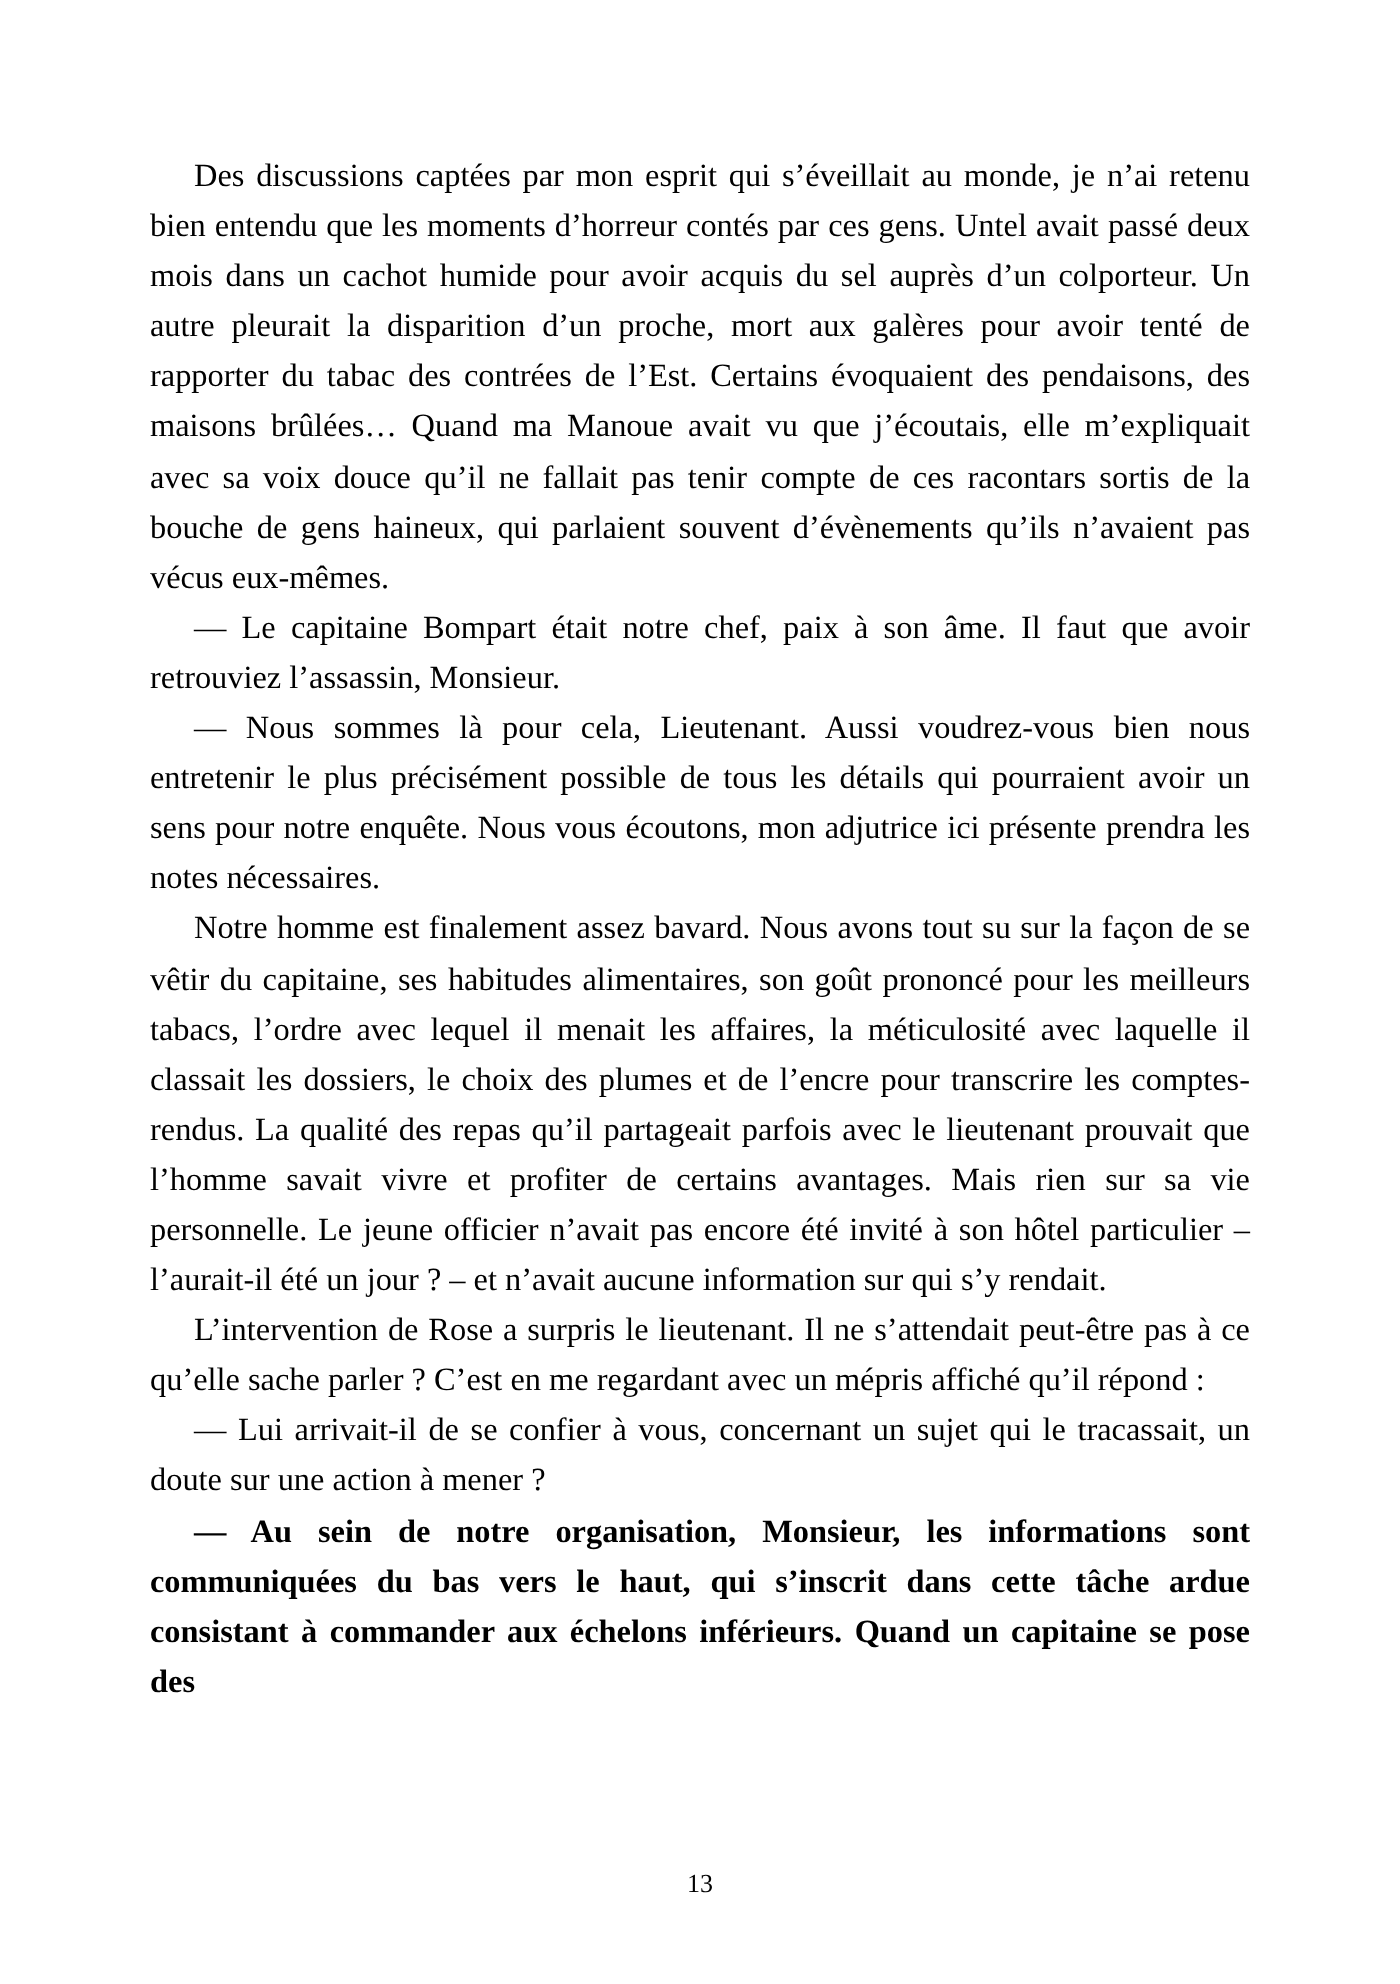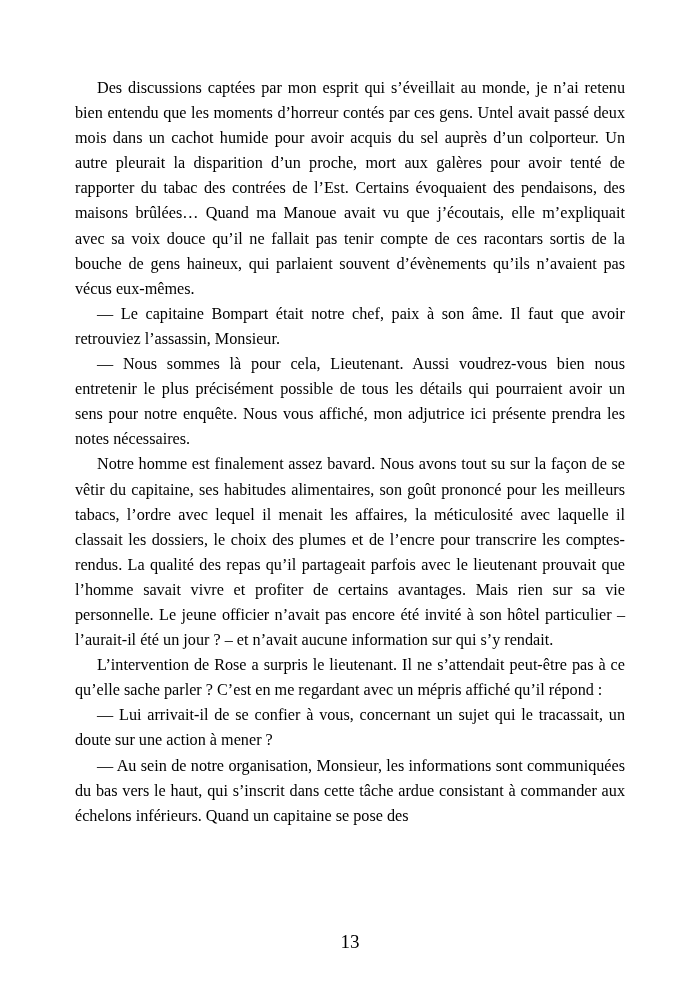--- a/index.html
+++ b/index.html
@@ -37,42 +37,43 @@
     line-height: 25.1px;
     text-align: justify;
     text-justify: inter-word;
     text-indent: 22px;
     hyphens: manual;
     -webkit-hyphens: manual;
     word-spacing: 0px;
   }
   p.para.last {
     text-align: justify;
+    font-weight: bold;
   }
   .folio {
     position: absolute;
     left: 0;
     top: 934px;
     width: 700px;
     text-align: center;
-    font-size: 19px;
+    font-size: 13px;
     line-height: 16px;
     font-family: "Liberation Serif", "DejaVu Serif", serif;
     color: #000000;
   }
 </style>
 </head>
 <body>
 
 <div class="page">
 
   <div class="textblock">
     <p class="para">Des discussions captées par mon esprit qui s’éveillait au monde, je n’ai retenu bien entendu que les moments d’horreur contés par ces gens. Untel avait passé deux mois dans un cachot humide pour avoir acquis du sel auprès d’un colporteur. Un autre pleurait la disparition d’un proche, mort aux galères pour avoir tenté de rapporter du tabac des contrées de l’Est. Certains évoquaient des pendaisons, des maisons brûlées… Quand ma Manoue avait vu que j’écoutais, elle m’expliquait avec sa voix douce qu’il ne fallait pas tenir compte de ces racontars sortis de la bouche de gens haineux, qui parlaient souvent d’évènements qu’ils n’avaient pas vécus eux-mêmes.</p>
     <p class="para">— Le capitaine Bompart était notre chef, paix à son âme. Il faut que avoir retrouviez l’assassin, Monsieur.</p>
-    <p class="para">— Nous sommes là pour cela, Lieutenant. Aussi voudrez-vous bien nous entretenir le plus précisément possible de tous les détails qui pourraient avoir un sens pour notre enquête. Nous vous affiché, mon adjutrice ici présente prendra les notes nécessaires.</p>
+    <p class="para">— Nous sommes là pour cela, Lieutenant. Aussi voudrez-vous bien nous entretenir le plus précisément possible de tous les détails qui pourraient avoir un sens pour notre enquête. Nous vous écoutons, mon adjutrice ici présente prendra les notes nécessaires.</p>
     <p class="para">Notre homme est finalement assez bavard. Nous avons tout su sur la façon de se vêtir du capitaine, ses habitudes alimentaires, son goût prononcé pour les meilleurs tabacs, l’ordre avec lequel il menait les affaires, la méticulosité avec laquelle il classait les dossiers, le choix des plumes et de l’encre pour transcrire les comptes-rendus. La qualité des repas qu’il partageait parfois avec le lieutenant prouvait que l’homme savait vivre et profiter de certains avantages. Mais rien sur sa vie personnelle. Le jeune officier n’avait pas encore été invité à son hôtel particulier – l’aurait-il été un jour ? – et n’avait aucune information sur qui s’y rendait.</p>
     <p class="para">L’intervention de Rose a surpris le lieutenant. Il ne s’attendait peut-être pas à ce qu’elle sache parler ? C’est en me regardant avec un mépris affiché qu’il répond :</p>
     <p class="para">— Lui arrivait-il de se confier à vous, concernant un sujet qui le tracassait, un doute sur une action à mener ?</p>
     <p class="para last">— Au sein de notre organisation, Monsieur, les informations sont communiquées du bas vers le haut, qui s’inscrit dans cette tâche ardue consistant à commander aux échelons inférieurs. Quand un capitaine se pose des</p>
   </div>
 
   <div class="folio">13</div>
 
 </div>
 

